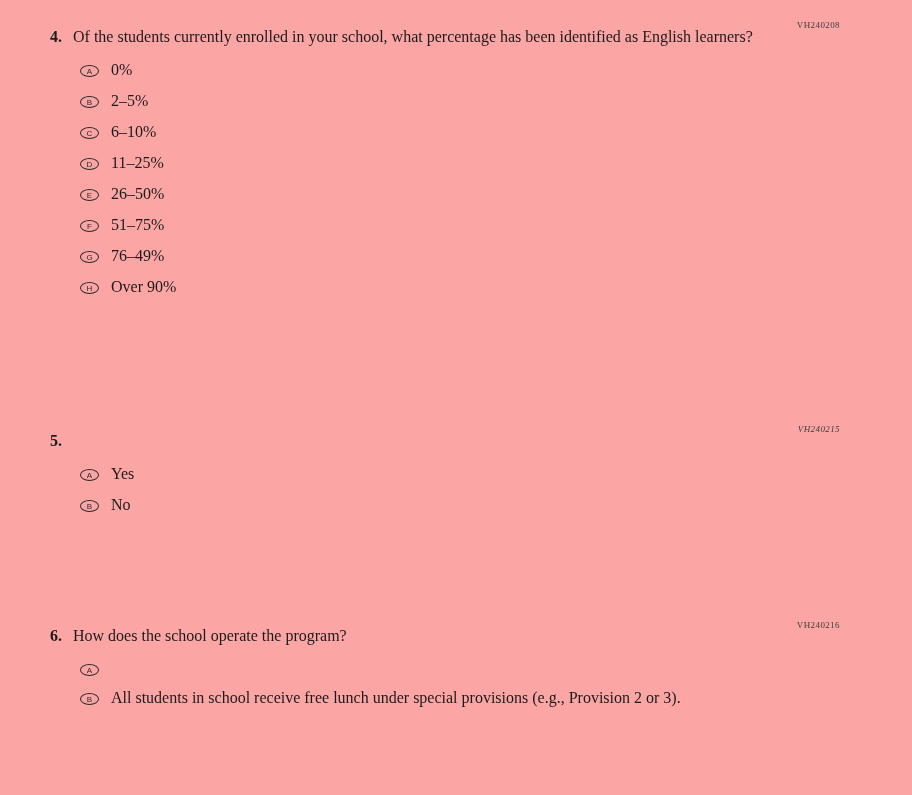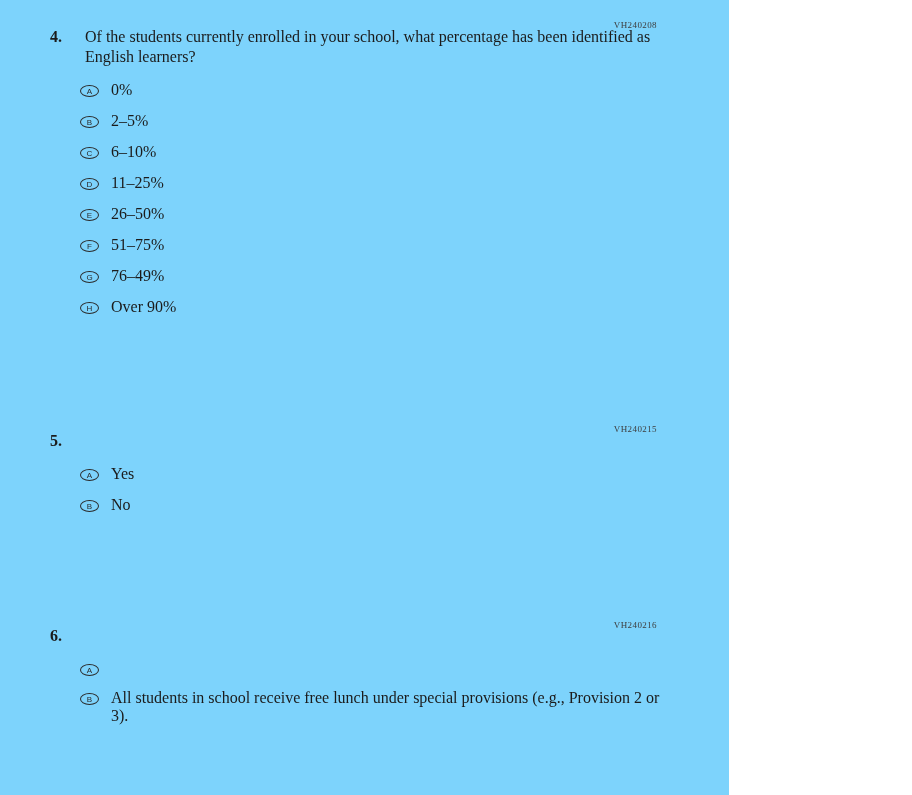--- a/index.html
+++ b/index.html
@@ -7,23 +7,23 @@
   body {
     width: 912px;
     height: 795px;
     font-family: "Liberation Serif", serif;
     color: #1b1b1b;
     position: relative;
     overflow: hidden;
   }
   .page {
     position: relative;
-    width: 729px;
+    width: 912px;
     height: 795px;
-    background: #7dd3fc;
+    background: #fca5a5;
   }
   .item-code {
     position: absolute;
     right: 72px;
     font-size: 9px;
     letter-spacing: 0.4px;
     color: #3d3d3d;
     font-family: "Liberation Serif", serif;
   }
   .question {
@@ -36,21 +36,20 @@
     flex: none;
     width: 23px;
     font-weight: bold;
     font-size: 16px;
     line-height: 20px;
   }
   .q-text {
     font-size: 16px;
     line-height: 20px;
     max-width: 695px;
-    margin-left: 12px;
   }
   .options {
     margin-left: 30px;
     margin-top: 14px;
   }
   .option {
     display: flex;
     align-items: flex-start;
     margin-bottom: 13px;
   }
@@ -70,21 +69,21 @@
     cursor: pointer;
   }
   .option-label {
     font-size: 16px;
     line-height: 18px;
     max-width: 645px;
   }
   
   #code-1 { top: 20px; }
   #question-4 { top: 27px; }
-  #code-2 { top: 424px; }
+  #code-2 { top: 424px; font-style: italic; }
   #question-5 { top: 431px; }
   #code-3 { top: 620px; }
   #question-6 { top: 626px; }
 </style>
 </head>
 <body>
 
 <div class="page">
 
   <span class="item-code" id="code-1">VH240208</span>
@@ -146,20 +145,21 @@
         <span class="option-label">No</span>
       </div>
     </div>
   </div>
 
   <span class="item-code" id="code-3">VH240216</span>
 
   <div class="question" id="question-6">
     <div class="q-header">
       <span class="q-number">6.</span>
+      <span class="q-text">How does the school operate the program?</span>
     </div>
     <div class="options">
       <div class="option">
         <span class="bubble">A</span>
       </div>
       <div class="option">
         <span class="bubble">B</span>
         <span class="option-label">All students in school receive free lunch under special provisions (e.g., Provision 2 or 3).</span>
       </div>
     </div>

